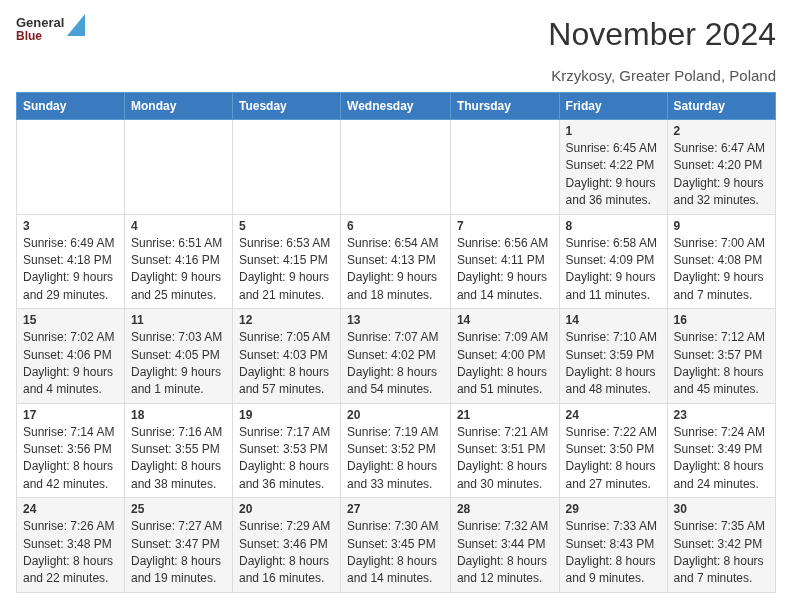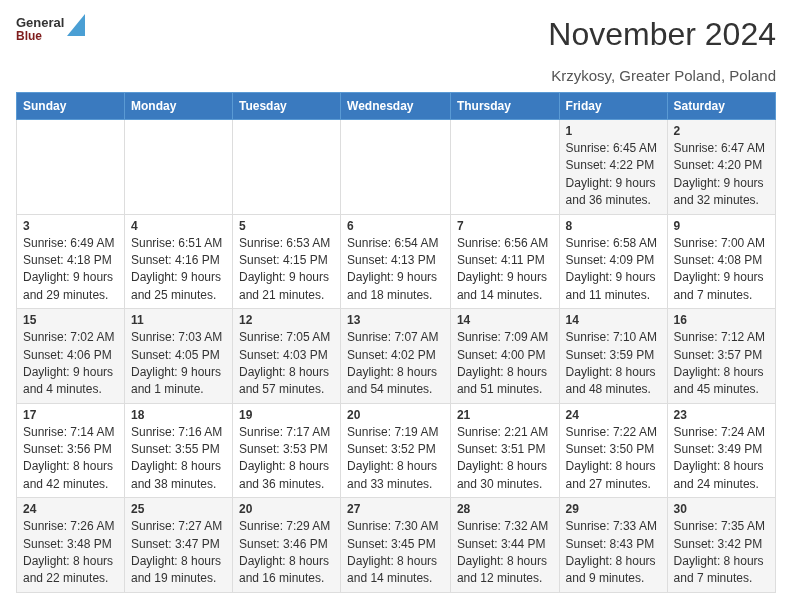--- a/index.html
+++ b/index.html
@@ -239,21 +239,21 @@
 Daylight: 8 hours and 36 minutes.</div>
         </td>
         <td>
           <span class="day-num">20</span>
           <div class="day-info">Sunrise: 7:19 AM
 Sunset: 3:52 PM
 Daylight: 8 hours and 33 minutes.</div>
         </td>
         <td>
           <span class="day-num">21</span>
-          <div class="day-info">Sunrise: 2:21 AM
+          <div class="day-info">Sunrise: 7:21 AM
 Sunset: 3:51 PM
 Daylight: 8 hours and 30 minutes.</div>
         </td>
         <td>
           <span class="day-num">24</span>
           <div class="day-info">Sunrise: 7:22 AM
 Sunset: 3:50 PM
 Daylight: 8 hours and 27 minutes.</div>
         </td>
         <td>

